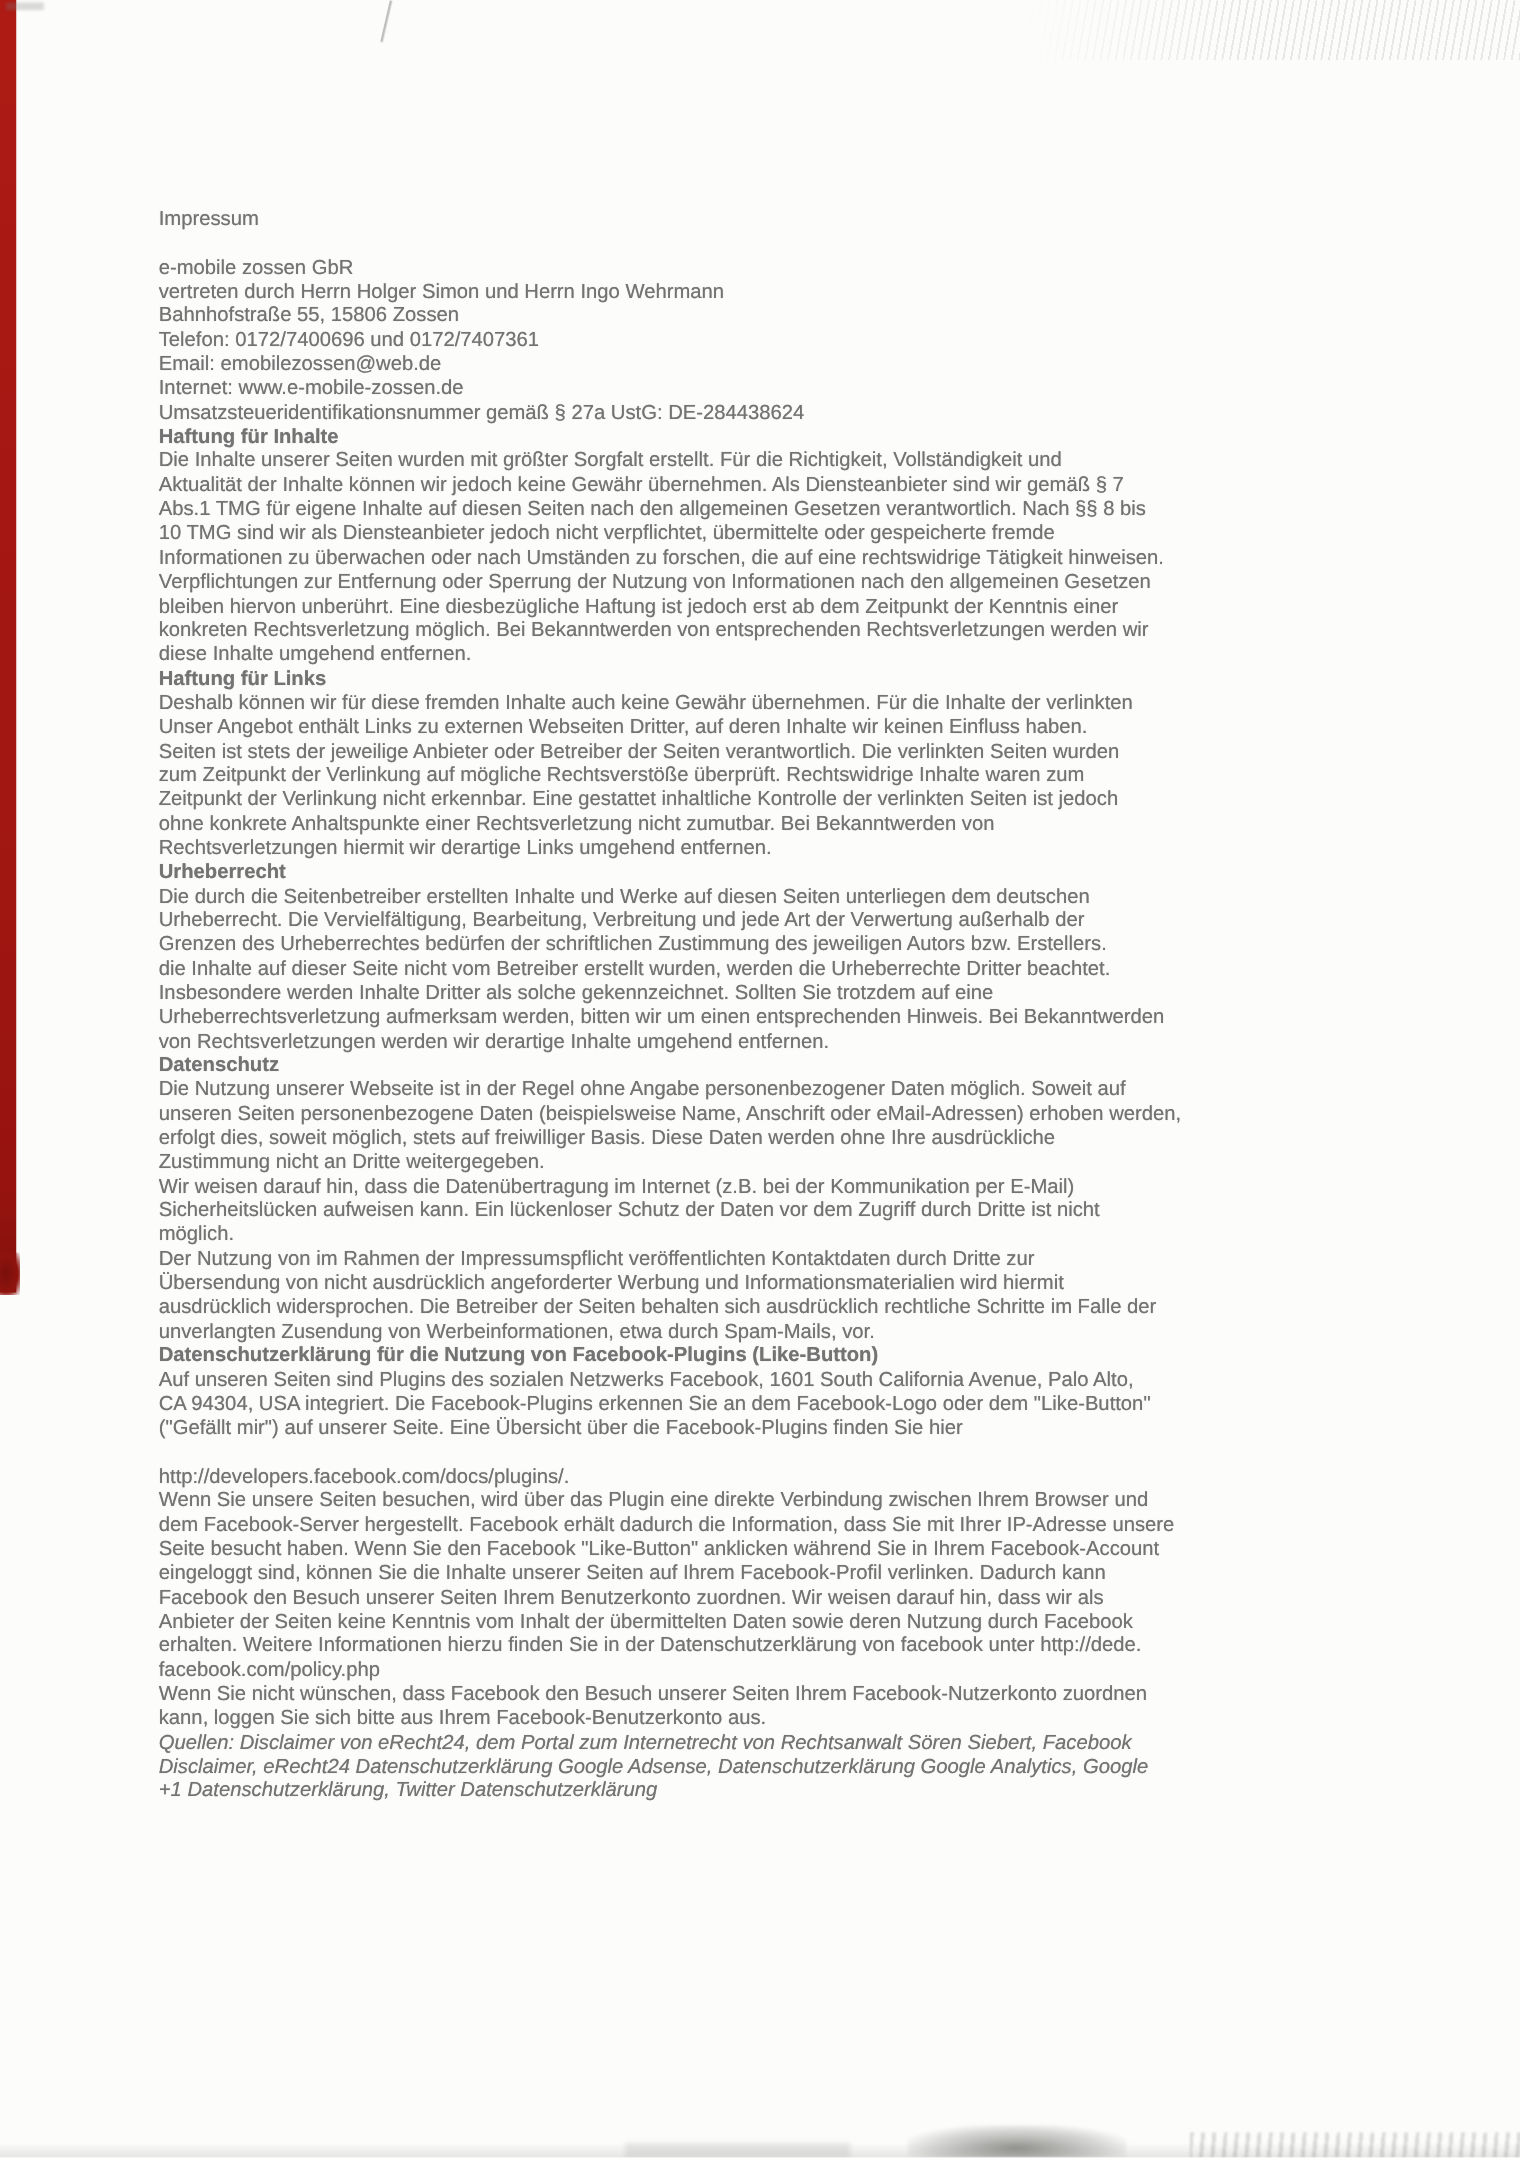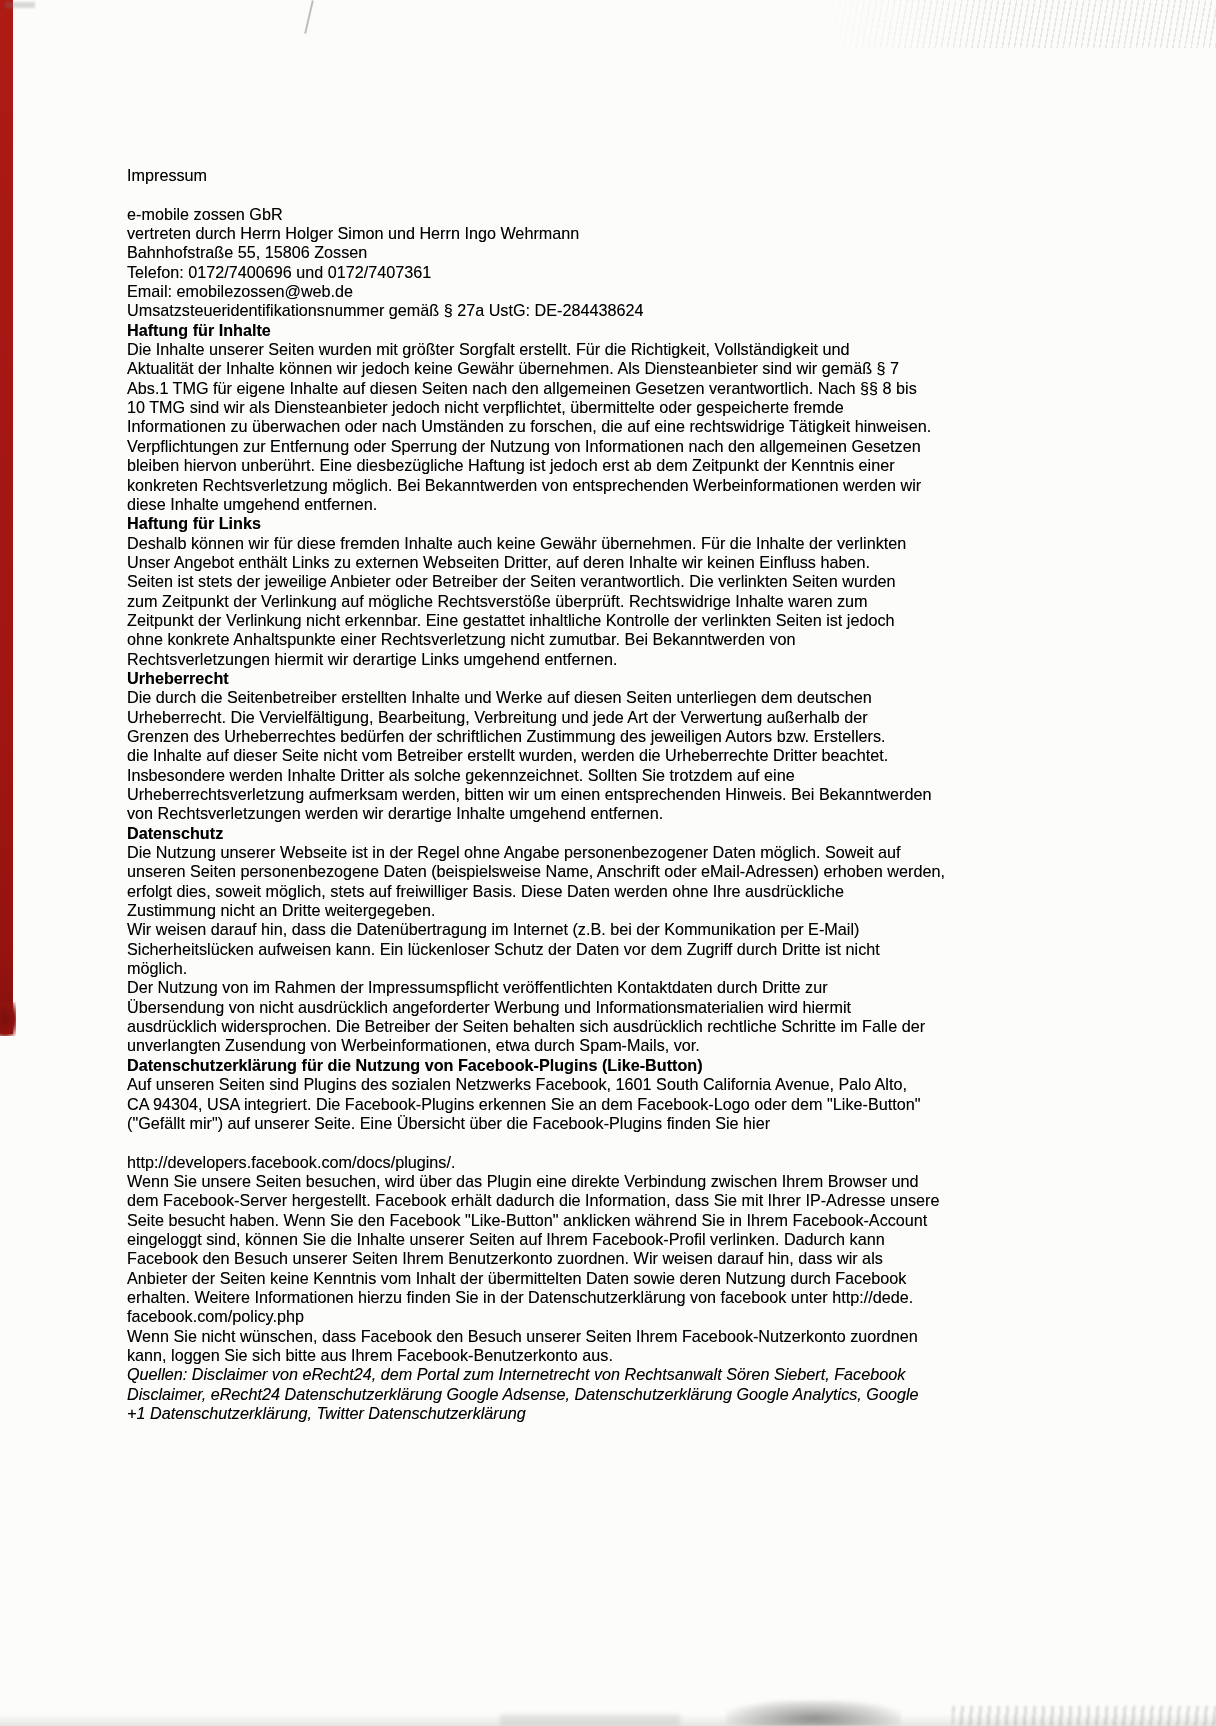--- a/index.html
+++ b/index.html
@@ -9,21 +9,21 @@
     font-family: "Liberation Sans", "DejaVu Sans", sans-serif;
     position: relative;
     overflow: hidden;
   }
   .page { position: absolute; inset: 0; }
 
   
   .content {
     position: absolute;
     left: 127px; top: 166px; width: 980px;
-    color: #000000;
+    color: #737373;
     font-size: 16.2px;
     line-height: 19.35px;
   }
   .line {
     white-space: pre;
     text-shadow: 0 0 0.6px rgba(25,25,25,0.45);
   }
   .heading { font-weight: 700; }
   .italic { font-style: italic; }
   .spacer { visibility: hidden; }
@@ -105,30 +105,31 @@
 
   <div class="content">
     <div class="line">Impressum</div>
 
   <div class="line spacer">&nbsp;</div>
       <div class="line">e-mobile zossen GbR</div>
       <div class="line">vertreten durch Herrn Holger Simon und Herrn Ingo Wehrmann</div>
       <div class="line">Bahnhofstraße 55, 15806 Zossen</div>
       <div class="line">Telefon: 0172/7400696 und 0172/7407361</div>
       <div class="line">Email: emobilezossen@web.de</div>
+      <div class="line">Internet: www.e-mobile-zossen.de</div>
       <div class="line">Umsatzsteueridentifikationsnummer gemäß § 27a UstG: DE-284438624</div>
       <div class="line heading">Haftung für Inhalte</div>
       <div class="line">Die Inhalte unserer Seiten wurden mit größter Sorgfalt erstellt. Für die Richtigkeit, Vollständigkeit und</div>
       <div class="line">Aktualität der Inhalte können wir jedoch keine Gewähr übernehmen. Als Diensteanbieter sind wir gemäß § 7</div>
       <div class="line">Abs.1 TMG für eigene Inhalte auf diesen Seiten nach den allgemeinen Gesetzen verantwortlich. Nach §§ 8 bis</div>
       <div class="line">10 TMG sind wir als Diensteanbieter jedoch nicht verpflichtet, übermittelte oder gespeicherte fremde</div>
       <div class="line">Informationen zu überwachen oder nach Umständen zu forschen, die auf eine rechtswidrige Tätigkeit hinweisen.</div>
       <div class="line">Verpflichtungen zur Entfernung oder Sperrung der Nutzung von Informationen nach den allgemeinen Gesetzen</div>
       <div class="line">bleiben hiervon unberührt. Eine diesbezügliche Haftung ist jedoch erst ab dem Zeitpunkt der Kenntnis einer</div>
-      <div class="line">konkreten Rechtsverletzung möglich. Bei Bekanntwerden von entsprechenden Werbeinformationen werden wir</div>
+      <div class="line">konkreten Rechtsverletzung möglich. Bei Bekanntwerden von entsprechenden Rechtsverletzungen werden wir</div>
       <div class="line">diese Inhalte umgehend entfernen.</div>
       <div class="line heading">Haftung für Links</div>
       <div class="line">Deshalb können wir für diese fremden Inhalte auch keine Gewähr übernehmen. Für die Inhalte der verlinkten</div>
       <div class="line">Unser Angebot enthält Links zu externen Webseiten Dritter, auf deren Inhalte wir keinen Einfluss haben.</div>
       <div class="line">Seiten ist stets der jeweilige Anbieter oder Betreiber der Seiten verantwortlich. Die verlinkten Seiten wurden</div>
       <div class="line">zum Zeitpunkt der Verlinkung auf mögliche Rechtsverstöße überprüft. Rechtswidrige Inhalte waren zum</div>
       <div class="line">Zeitpunkt der Verlinkung nicht erkennbar. Eine gestattet inhaltliche Kontrolle der verlinkten Seiten ist jedoch</div>
       <div class="line">ohne konkrete Anhaltspunkte einer Rechtsverletzung nicht zumutbar. Bei Bekanntwerden von</div>
       <div class="line">Rechtsverletzungen hiermit wir derartige Links umgehend entfernen.</div>
       <div class="line heading">Urheberrecht</div>

